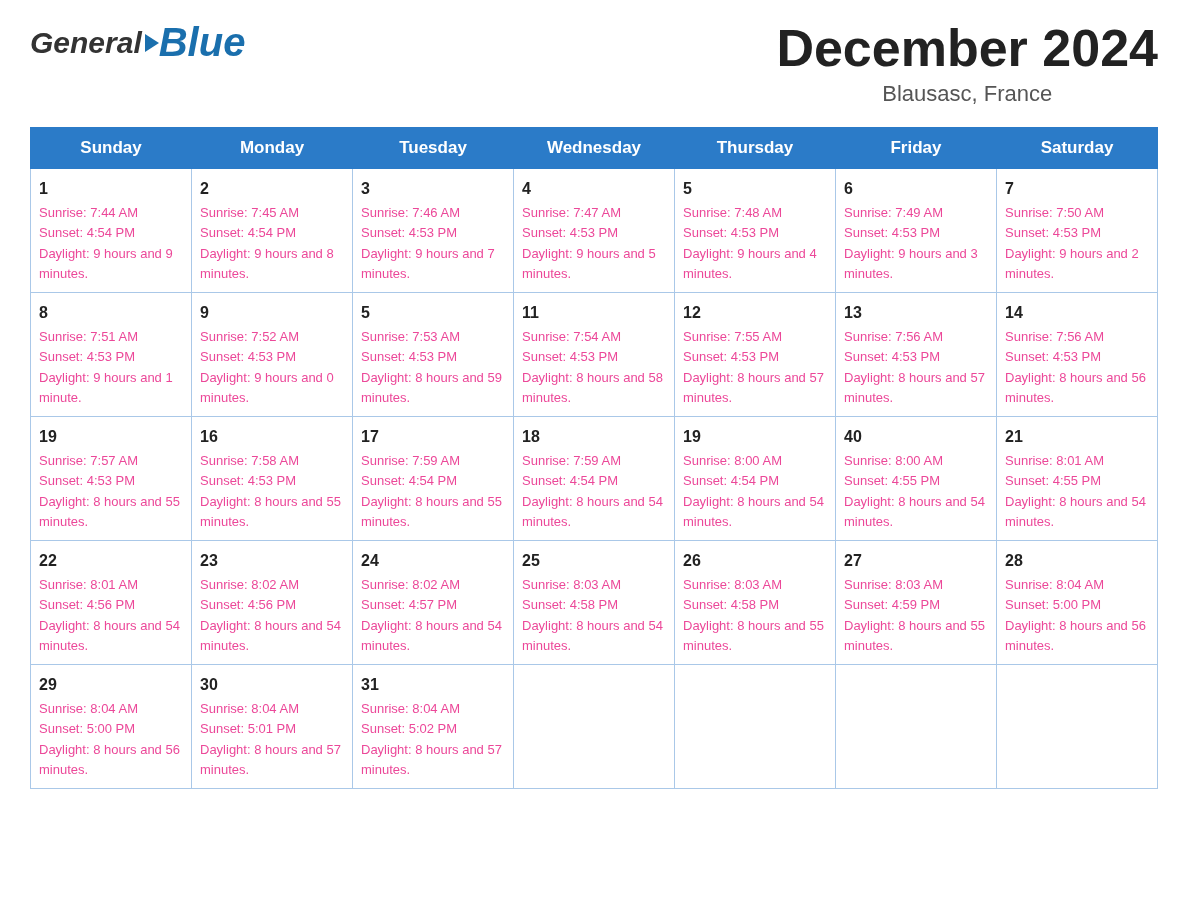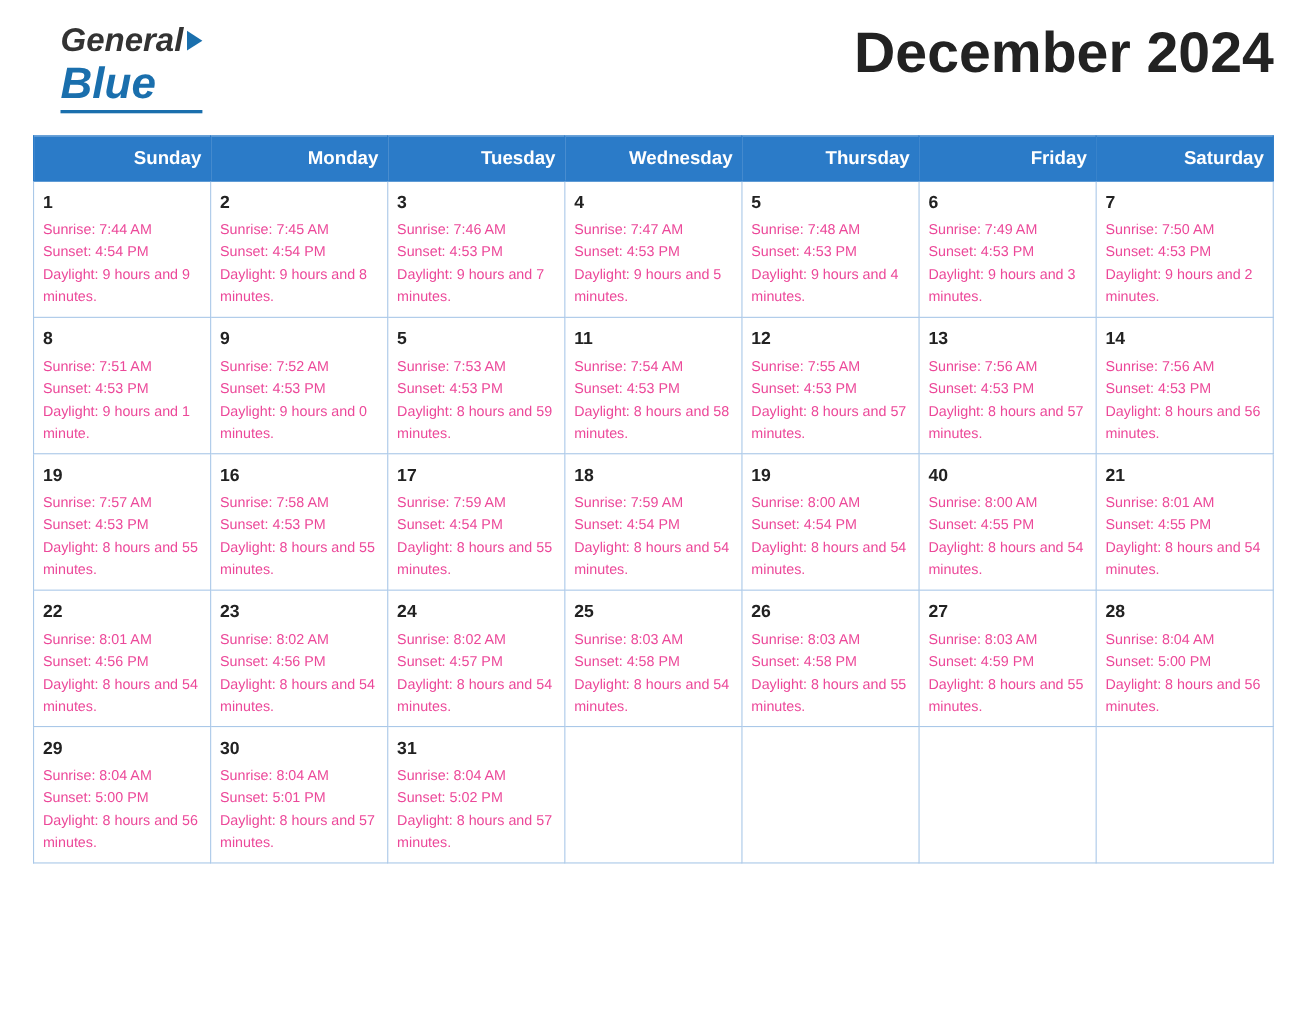--- a/index.html
+++ b/index.html
@@ -39,21 +39,21 @@
       width: 100%;
       border-collapse: collapse;
       border: 1px solid #2b7bc8;
     }
     .calendar th {
       background-color: #2b7bc8;
       color: #fff;
       padding: 10px 8px;
       font-size: 17px;
       font-weight: bold;
-      text-align: right;
+      text-align: center;
       border: 1px solid #2b7bc8;
     }
     .calendar td {
       vertical-align: top;
       padding: 8px 8px;
       border: 1px solid #aac8e8;
       width: calc(100% / 7);
       min-height: 110px;
       font-size: 13.5px;
       color: #222;
@@ -69,22 +69,21 @@
     .day-info {
       font-size: 13px;
       color: #ec4899;
       line-height: 1.55;
     }
     .empty-cell {
       background: #fff;
     }
     .logo-text-wrapper {
       display: flex;
-      flex-direction: column;
-      margin-left: 25px;
+      flex-direction: row;
     }
     .logo-row1 {
       display: flex;
       align-items: center;
     }
     .logo-g {
       font-size: 30px;
       font-weight: bold;
       color: #333;
       font-style: italic;
@@ -123,20 +122,21 @@
         <span class="logo-arrow"></span>
       </div>
       <div>
         <span class="logo-b">Blue</span>
       </div>
       <div class="logo-underline"></div>
     </div>
   </div>
   <div class="title-section">
     <div class="main-title">December 2024</div>
+    <div class="subtitle">Blausasc, France</div>
   </div>
 </div>
 
 <table class="calendar">
   <thead>
     <tr>
     <th>Sunday</th>
         <th>Monday</th>
         <th>Tuesday</th>
         <th>Wednesday</th>

